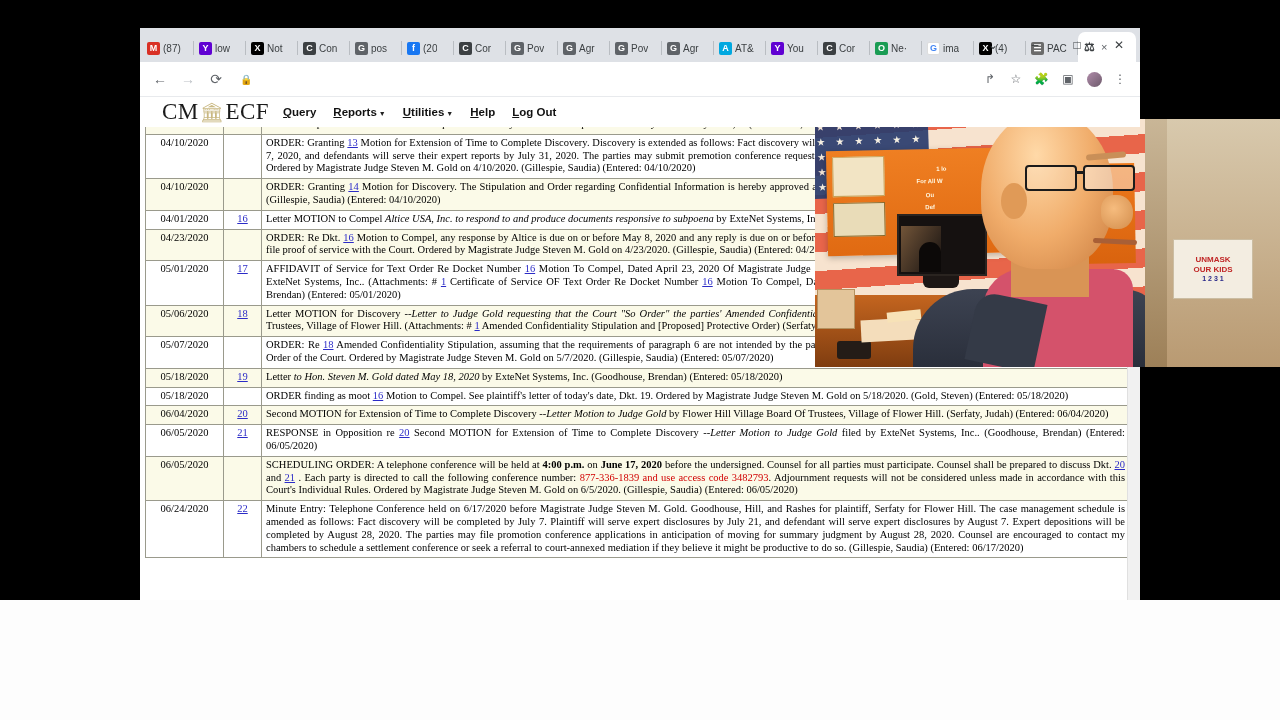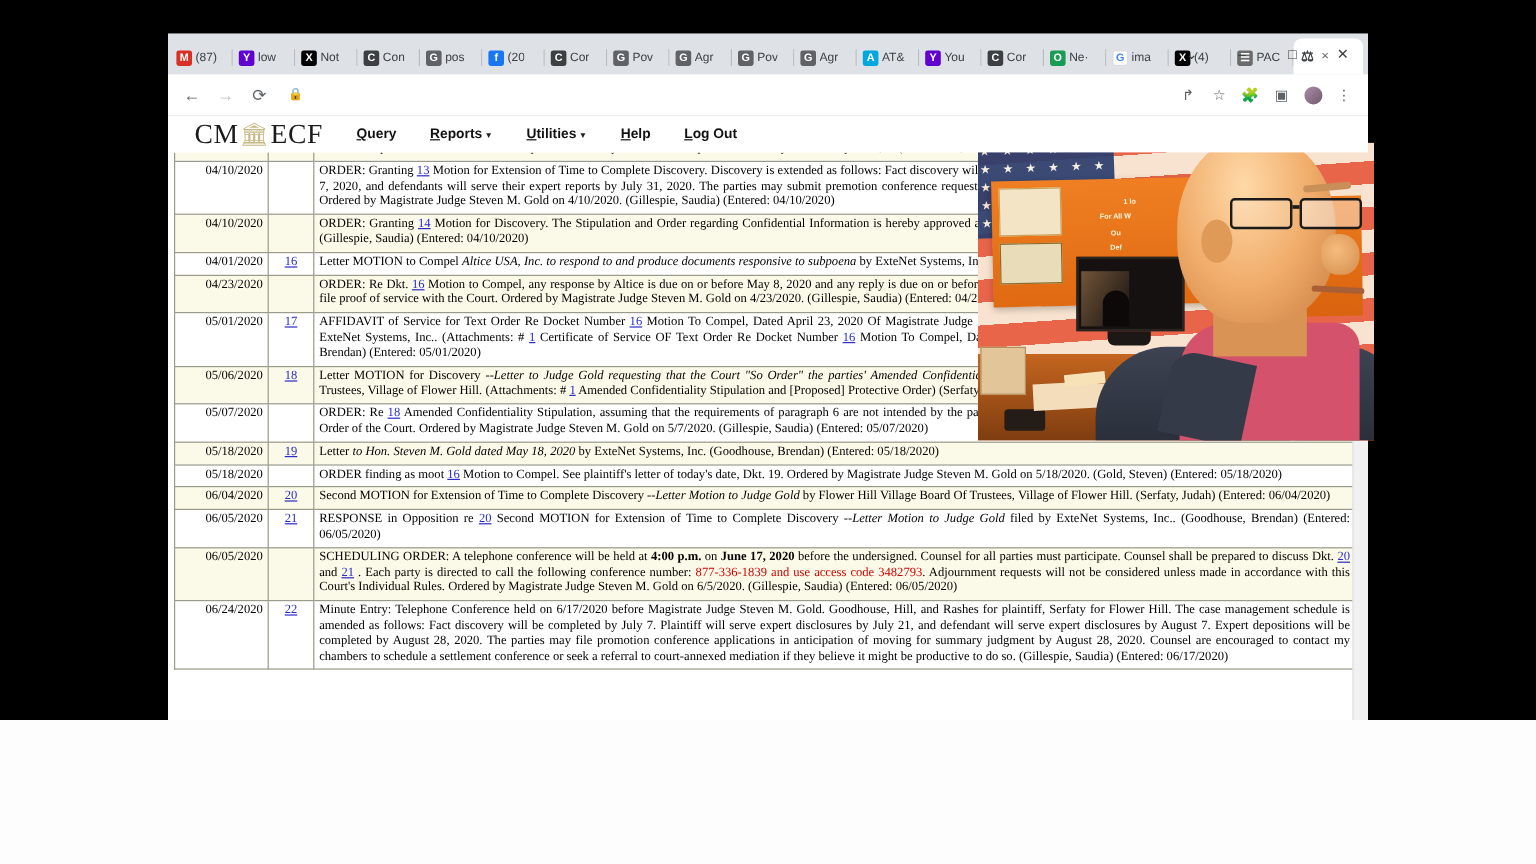--- a/index.html
+++ b/index.html
@@ -175,22 +175,22 @@
     align-items: center;
     gap: 1px;
   }
   #ecflogo .bank {
     color: #c9b882;
     font-size: 19px;
   }
   #ecfmenu {
     display: flex;
     align-items: flex-end;
-    gap: 28px;
-    margin-left: 28px;
+    gap: 17px;
+    margin-left: 14px;
     font-size: 11.5px;
     font-weight: bold;
     color: #111;
   }
   #ecfmenu .caret { font-size: 7px; margin-left: 2px; color: #222; }
   #ecfmenu .mi u { text-decoration: underline; }
 
   
   #pagearea {
     position: relative;
@@ -209,21 +209,21 @@
     table-layout: fixed;
   }
   #docket td {
     border: 1px solid #9a9a8c;
     padding: 2px 4px 3px 4px;
     vertical-align: top;
     line-height: 1.22;
   }
   #docket tr.odd td { background: #fbfae8; }
   #docket tr.even td { background: #ffffff; }
-  #docket td.c-date { width: 78px; text-align: right; white-space: nowrap; }
+  #docket td.c-date { width: 78px; text-align: center; white-space: nowrap; }
   #docket td.c-num  { width: 38px; text-align: center; }
   #docket td.c-txt  { width: auto; text-align: justify; }
   .dlink {
     color: #2b2bc7;
     text-decoration: underline;
   }
   .ital { font-style: italic; }
   .bold { font-weight: bold; }
   .redb { color: #d10000; font-weight: normal; }
 
@@ -727,20 +727,28 @@
               <td class="c-txt">Minute Entry: Telephone Conference held on 6/17/2020 before Magistrate Judge Steven M. Gold. Goodhouse, Hill, and Rashes for plaintiff, Serfaty for Flower Hill. The case management schedule is amended as follows: Fact discovery will be completed by July 7. Plaintiff will serve expert disclosures by July 21, and defendant will serve expert disclosures by August 7. Expert depositions will be completed by August 28, 2020. The parties may file promotion conference applications in anticipation of moving for summary judgment by August 28, 2020. Counsel are encouraged to contact my chambers to schedule a settlement conference or seek a referral to court-annexed mediation if they believe it might be productive to do so. (Gillespie, Saudia) (Entered: 06/17/2020)</td>
             </tr>
           </tbody>
       </table>
       <div id="vscroll">
         <div id="vthumb"></div>
       </div>
     </div>
   </div>
 
+  <div id="wallstrip">
+    <div class="door"></div>
+    <div class="wp">
+      <span>UNMASK</span>
+      <span>OUR KIDS</span>
+      <span class="s2">1 2 3 1</span>
+    </div>
+  </div>
 
   <div id="webcam">
     <div id="wc-inner">
       <div class="flag-stripes"></div>
       <div class="flag-union" id="union-host">
           <span class="star" style="left: 8px; top: 6px;">★</span>
           <span class="star" style="left: 27px; top: 6px;">★</span>
           <span class="star" style="left: 46px; top: 6px;">★</span>
           <span class="star" style="left: 65px; top: 6px;">★</span>
           <span class="star" style="left: 84px; top: 6px;">★</span>

